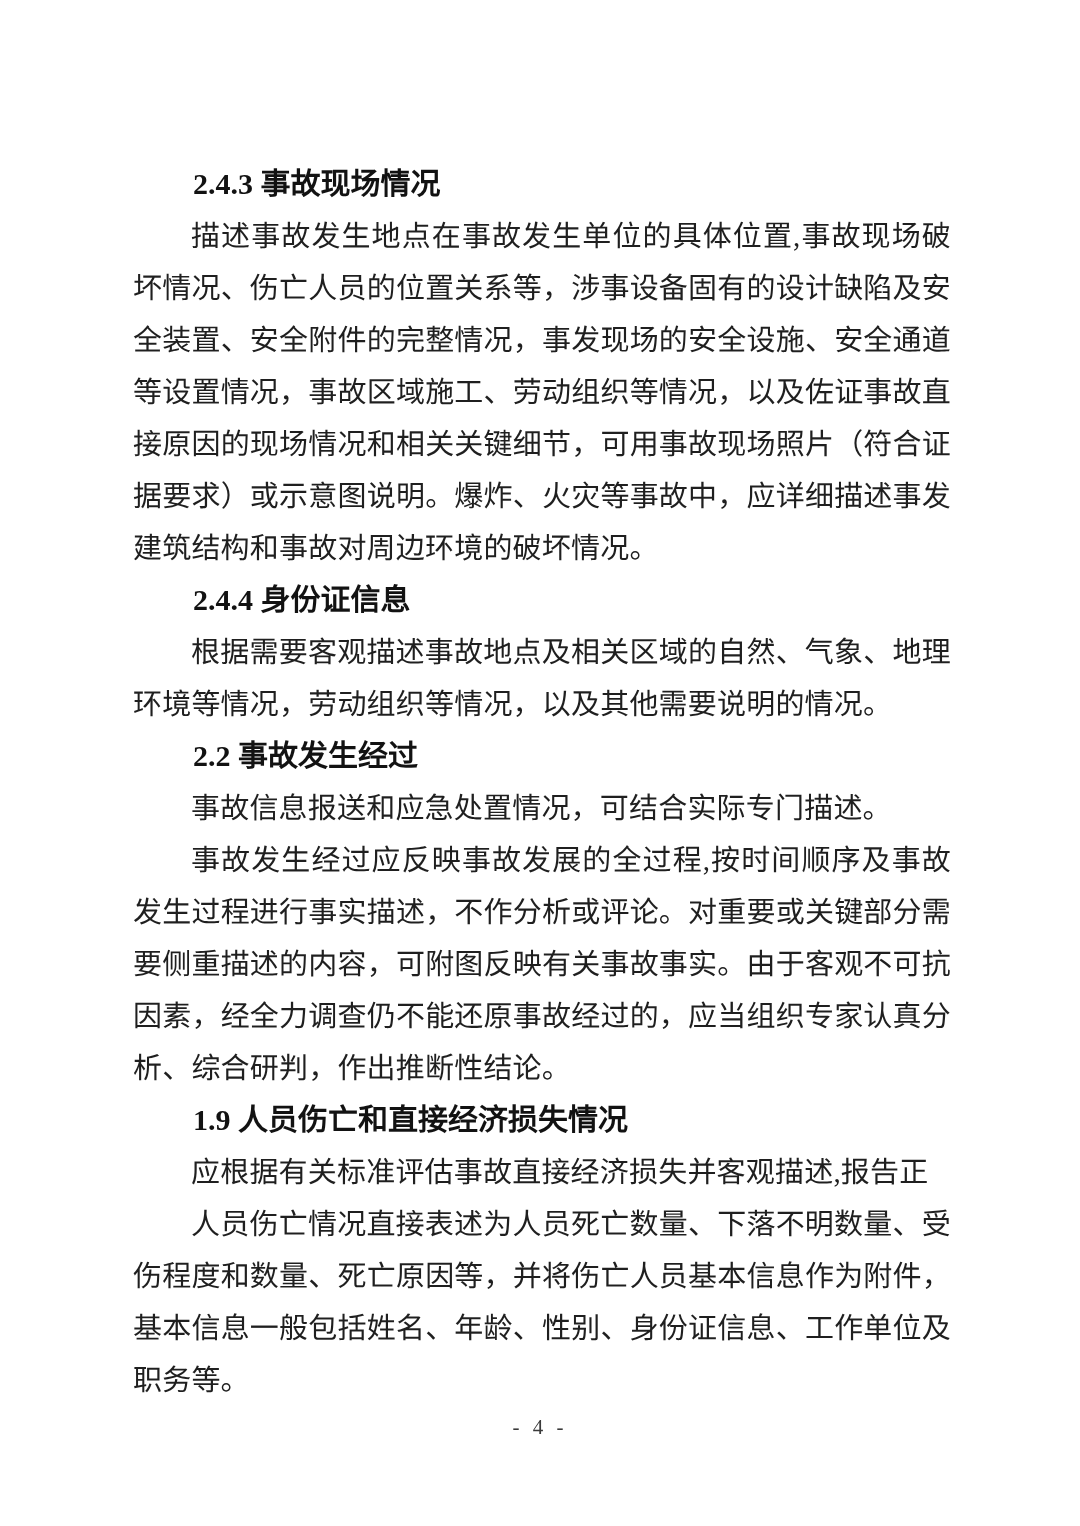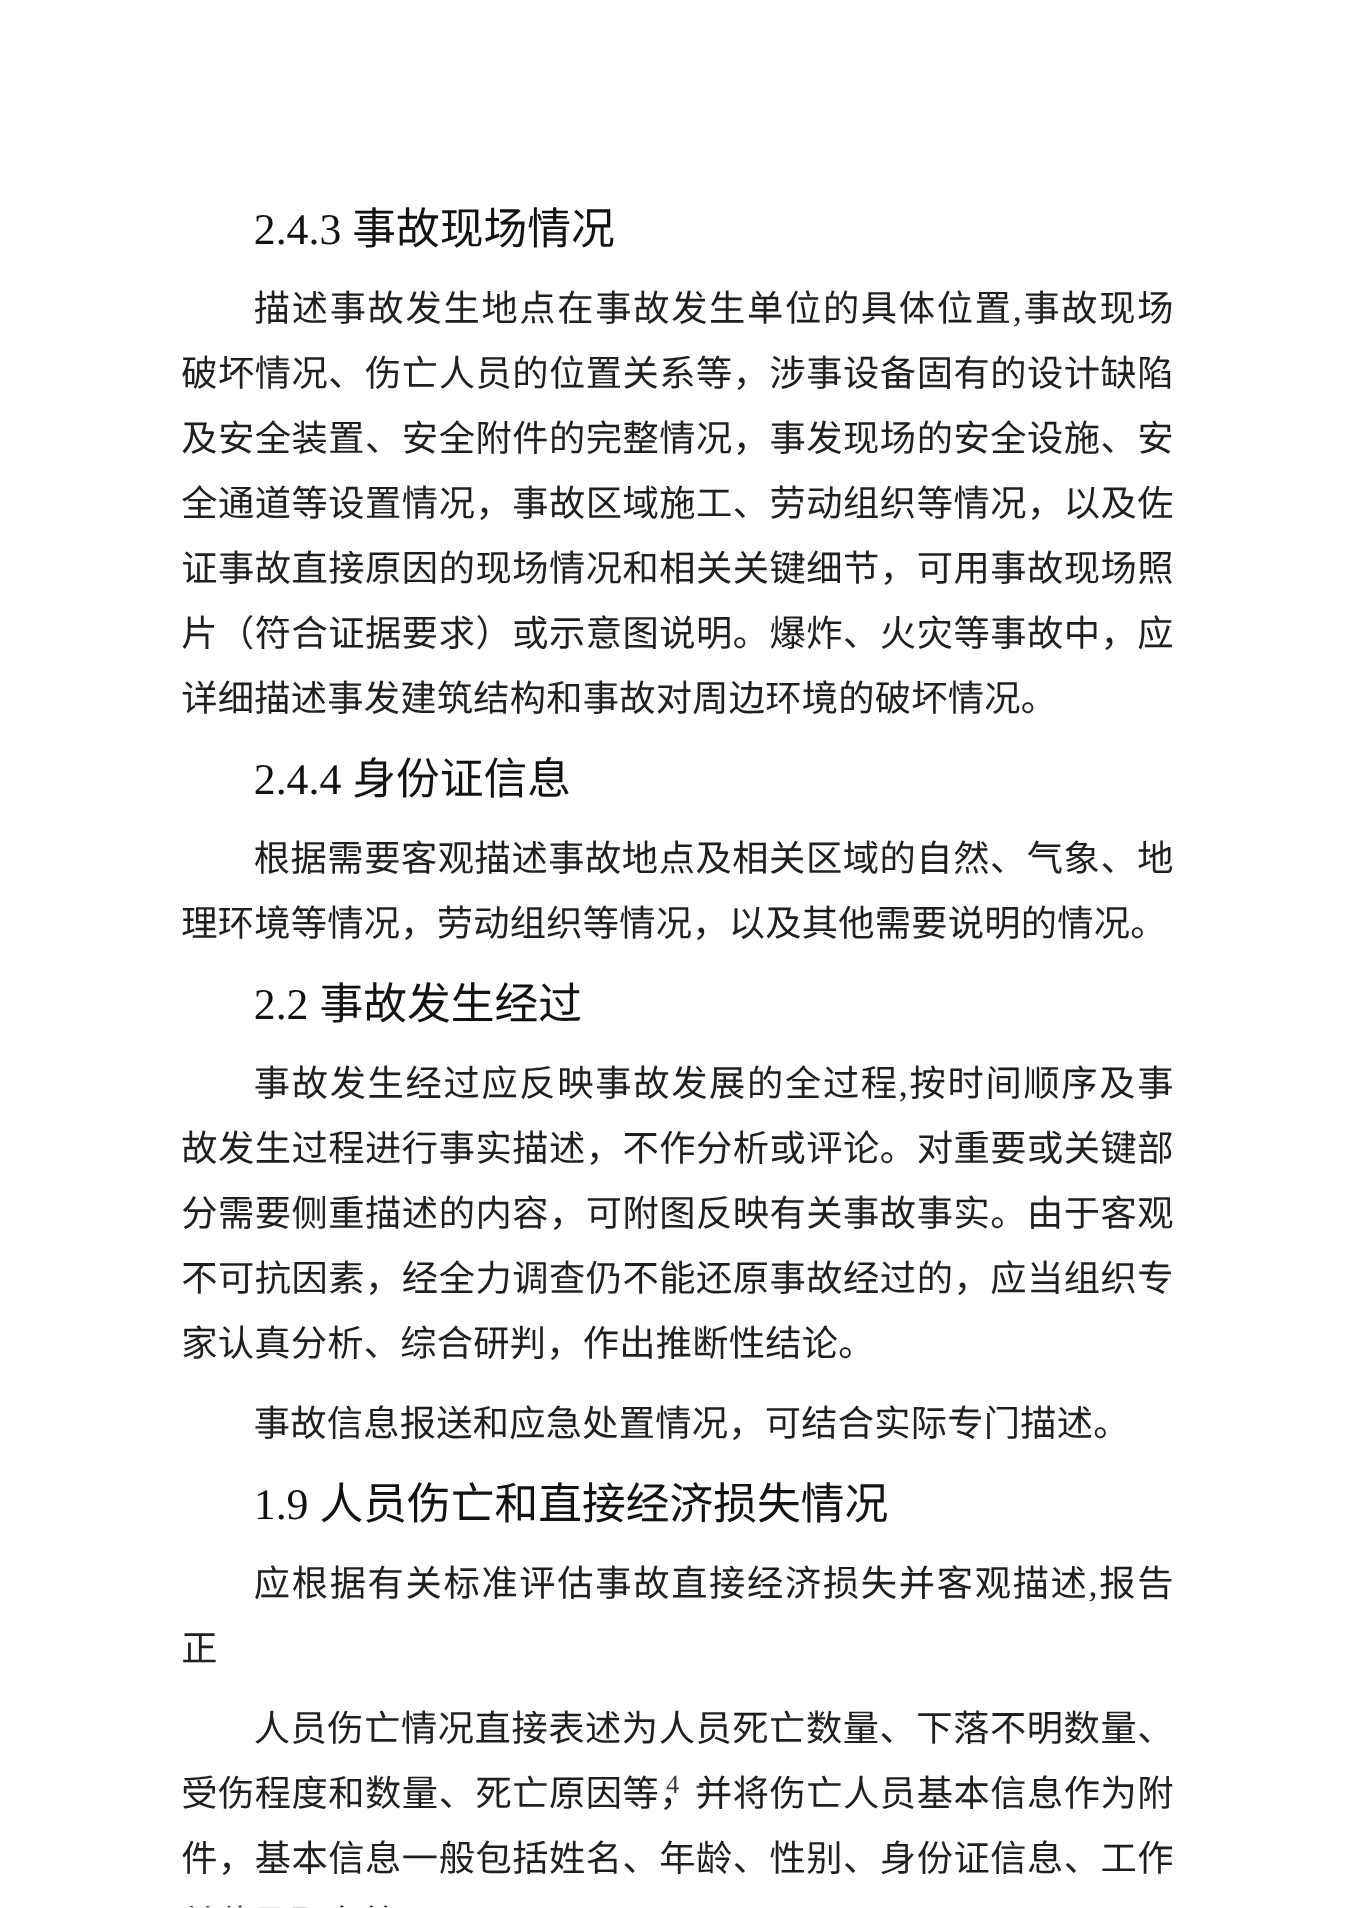--- a/index.html
+++ b/index.html
@@ -23,29 +23,29 @@
     width: 818px;
     color: #1f1f1f;
     font-size: 29px;
     line-height: 52px;
     text-align: justify;
     text-justify: inter-character;
   }
   .content h3.doc-heading {
     margin: 0;
     padding: 0;
-    font-size: 35px;
+    font-size: 30px;
     line-height: 52px;
-    font-weight: normal;
+    font-weight: bold;
     color: #121212;
     text-indent: 2em;
     text-align: left;
   }
   .content p.doc-paragraph {
-    margin: 12px;
+    margin: 0;
     padding: 0;
     text-indent: 2em;
     letter-spacing: 0.2px;
   }
   .page-footer {
     position: absolute;
     left: 0;
     top: 1412px;
     width: 100%;
     text-align: center;
@@ -58,20 +58,20 @@
 </head>
 <body>
 
 <div class="page">
   <div class="content">
     <h3 class="doc-heading">2.4.3 事故现场情况</h3>
     <p class="doc-paragraph">描述事故发生地点在事故发生单位的具体位置,事故现场破坏情况、伤亡人员的位置关系等，涉事设备固有的设计缺陷及安全装置、安全附件的完整情况，事发现场的安全设施、安全通道等设置情况，事故区域施工、劳动组织等情况，以及佐证事故直接原因的现场情况和相关关键细节，可用事故现场照片（符合证据要求）或示意图说明。爆炸、火灾等事故中，应详细描述事发建筑结构和事故对周边环境的破坏情况。</p>
     <h3 class="doc-heading">2.4.4 身份证信息</h3>
     <p class="doc-paragraph">根据需要客观描述事故地点及相关区域的自然、气象、地理环境等情况，劳动组织等情况，以及其他需要说明的情况。</p>
     <h3 class="doc-heading">2.2 事故发生经过</h3>
+    <p class="doc-paragraph">事故信息报送和应急处置情况，可结合实际专门描述。</p>
     <p class="doc-paragraph">事故发生经过应反映事故发展的全过程,按时间顺序及事故发生过程进行事实描述，不作分析或评论。对重要或关键部分需要侧重描述的内容，可附图反映有关事故事实。由于客观不可抗因素，经全力调查仍不能还原事故经过的，应当组织专家认真分析、综合研判，作出推断性结论。</p>
-    <p class="doc-paragraph">事故信息报送和应急处置情况，可结合实际专门描述。</p>
     <h3 class="doc-heading">1.9 人员伤亡和直接经济损失情况</h3>
     <p class="doc-paragraph">应根据有关标准评估事故直接经济损失并客观描述,报告正</p>
     <p class="doc-paragraph">人员伤亡情况直接表述为人员死亡数量、下落不明数量、受伤程度和数量、死亡原因等，并将伤亡人员基本信息作为附件，基本信息一般包括姓名、年龄、性别、身份证信息、工作单位及职务等。</p>
   </div>
   <div class="page-footer">- 4 -</div>
 </div>
 
 </body></html>

